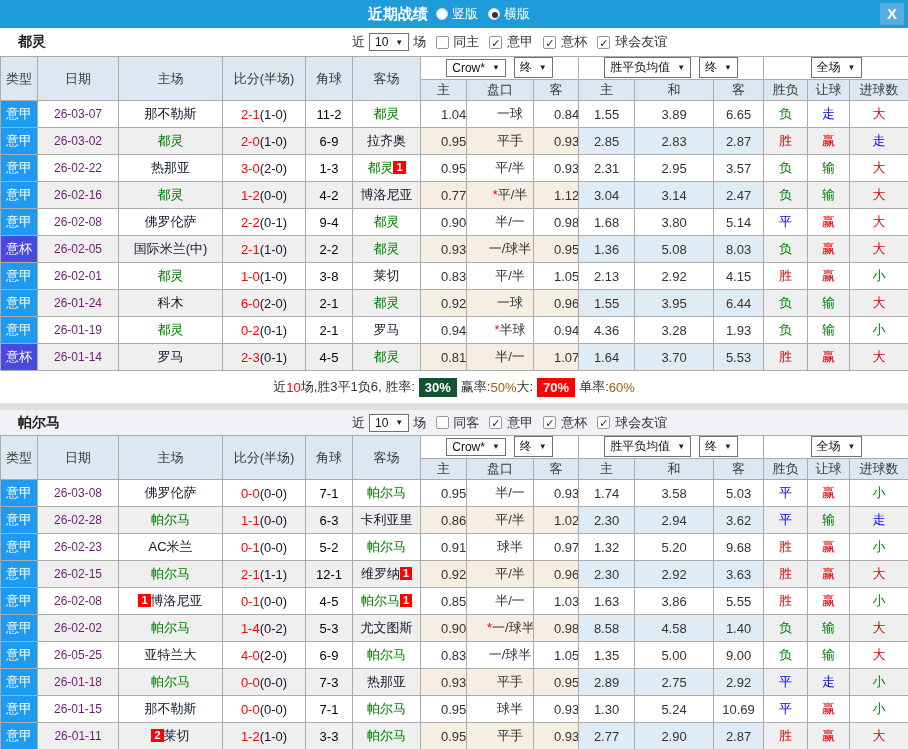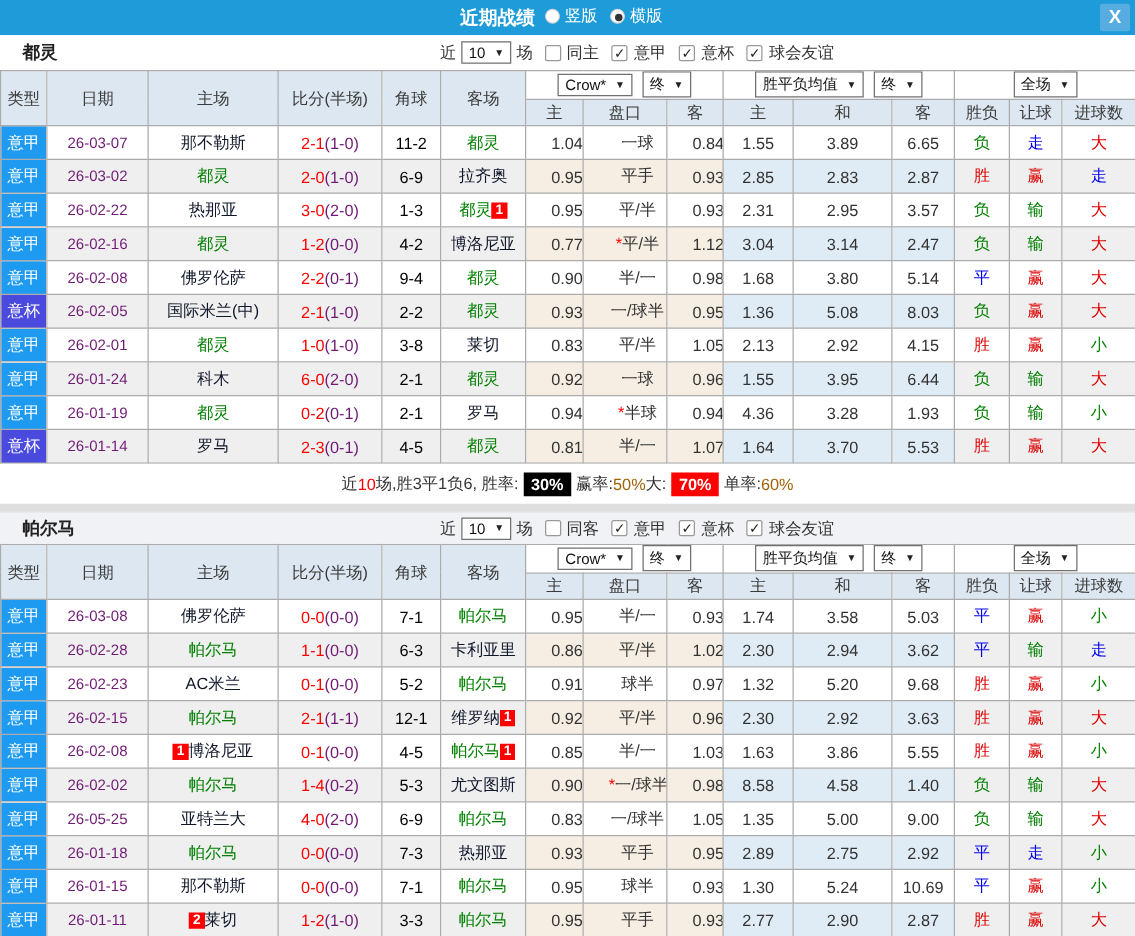--- a/index.html
+++ b/index.html
@@ -32,21 +32,21 @@
   .cb { display:inline-block; width:13px; height:13px; border:1px solid #999;
     background:#fff; border-radius:2px; font-size:11px; line-height:12px;
     text-align:center; color:#222; cursor:pointer; margin-left:6px; }
   .cb.on { font-weight:bold; }
 
   
   .divider { height:6px; background:#DFDFDF; }
   .summary { height:32px; display:flex; align-items:center; justify-content:center;
     font-size:13px; background:#fff; }
   .sum-k { color:#333; } .sum-r { color:#FF0000; } .sum-b { color:#a16207; }
-  .sum-wg { background:#000000; color:#fff; font-weight:bold; padding:2px 6px; margin:0 4px; }
+  .sum-wg { background:#14532d; color:#fff; font-weight:bold; padding:2px 6px; margin:0 4px; }
   .sum-wr { background:#FF0000; color:#fff; font-weight:bold; padding:2px 6px; margin:0 4px; }
 
   
   table.tbl { border-collapse:collapse; table-layout:fixed; width:908px; font-size:13px; }
   .tbl th, .tbl td { border:1px solid #ABABAB; text-align:center; padding:0;
     overflow:hidden; white-space:nowrap; }
   .tbl thead th { font-weight:normal; color:#3A3A3A; }
   .tbl thead tr.h1 th.merged { background:#DCE7F1; height:44px; font-size:13px; }
   .tbl thead tr.h1 th.ddcell { background:#FFF; height:22px; }
   .tbl thead tr.h2 th { background:#DCE7F1; height:21px; }
@@ -57,21 +57,21 @@
   .tbl tr.even td.odds { background:#F6EEE3; }
   .tbl td.mean { background:#E9F4FB; color:#333; }
   .tbl tr.even td.mean { background:#E0ECF5; }
   .tbl td.type { color:#fff; font-size:13px; }
   .tbl td.type.league { background:#1E9BF0; }
   .tbl td.type.cup    { background:#4A4ADF; }
   .tbl td.date { font-size:12px; color:#701a75; }
   .self  { color:#008000; }
   .opp   { color:#0f172a; }
   .score { color:#FF0000; }
-  .half  { color:#701a75; }
+  .half  { color:#0f172a; }
   .star  { color:#FF0000; }
   .badge { display:inline-block; background:#FF0000; color:#fff; font-size:11px;
     line-height:13px; padding:0 3px; font-weight:bold; vertical-align:1px; }
   .c-r { color:#DD0000; } .c-b { color:#0000EE; } .c-g { color:#008000; }
   .ddwrap { display:inline-flex; gap:8px; align-items:center; justify-content:center; }
 </style>
 </head>
 <body>
 
 <div class="titlebar">

